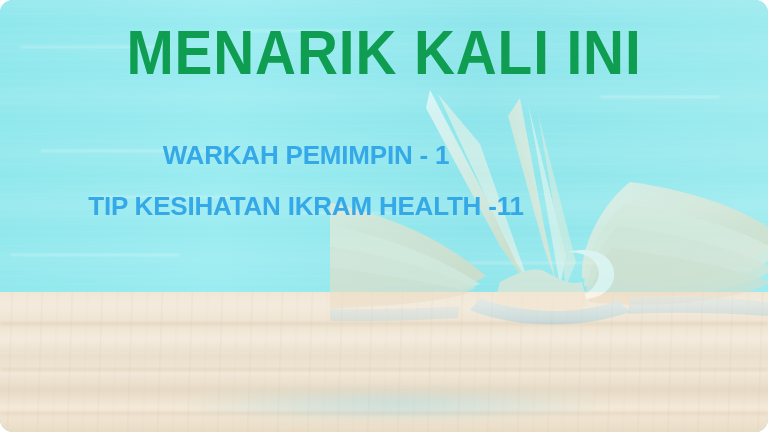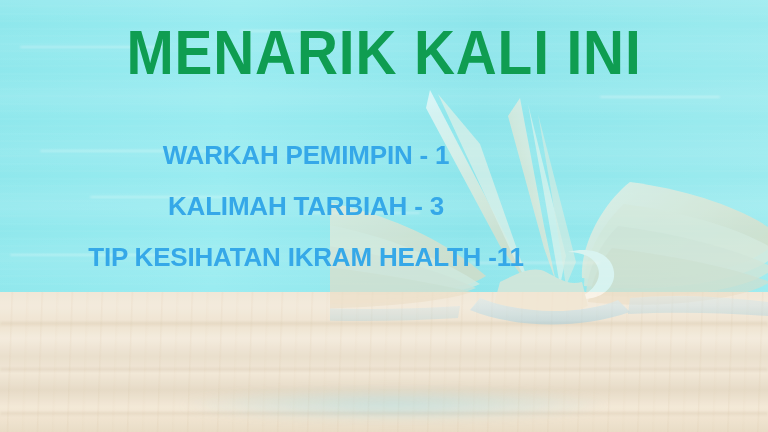--- a/index.html
+++ b/index.html
@@ -11,20 +11,21 @@
   body {
     font-family: "Liberation Sans", sans-serif;
   }
 
   .slide {
     position: relative;
     width: 768px;
     height: 432px;
     overflow: hidden;
     background: #88e8ec;
+    border-radius: 13px;
   }
 
   
   .wall {
     position: absolute;
     left: 0; top: 0;
     width: 768px;
     height: 294px;
     background:
       linear-gradient(180deg,
@@ -244,17 +245,16 @@
       <path d="M-120 214 C -60 222, 40 226, 130 220 L 128 232 C 36 238, -58 234, -120 228 Z" fill="url(#spine)" opacity="0.45"></path>
     </svg>
   </div>
 
   <div class="wash"></div>
 
   <div class="title">MENARIK KALI INI</div>
 
   <div class="toc">
     <div class="toc-item">WARKAH PEMIMPIN - 1</div>
-    <div class="toc-item">KALIMAH TARBIAH - 3</div>
     <div class="toc-item">TIP KESIHATAN IKRAM HEALTH -11</div>
   </div>
 
 </div>
 
 </body></html>

